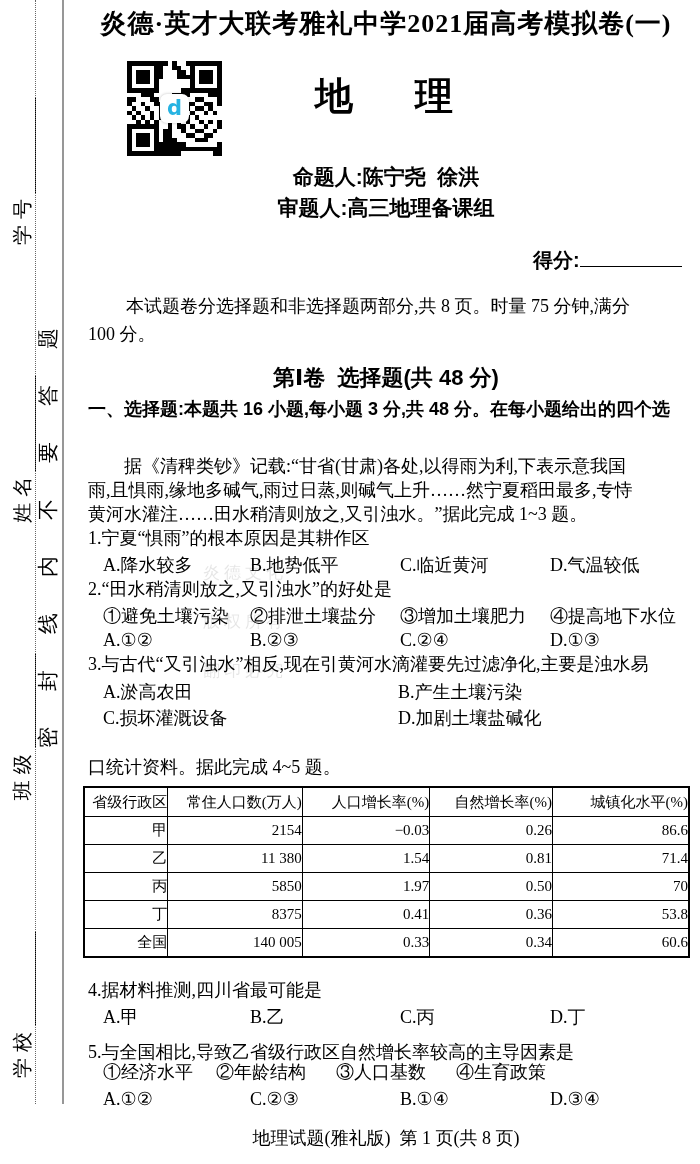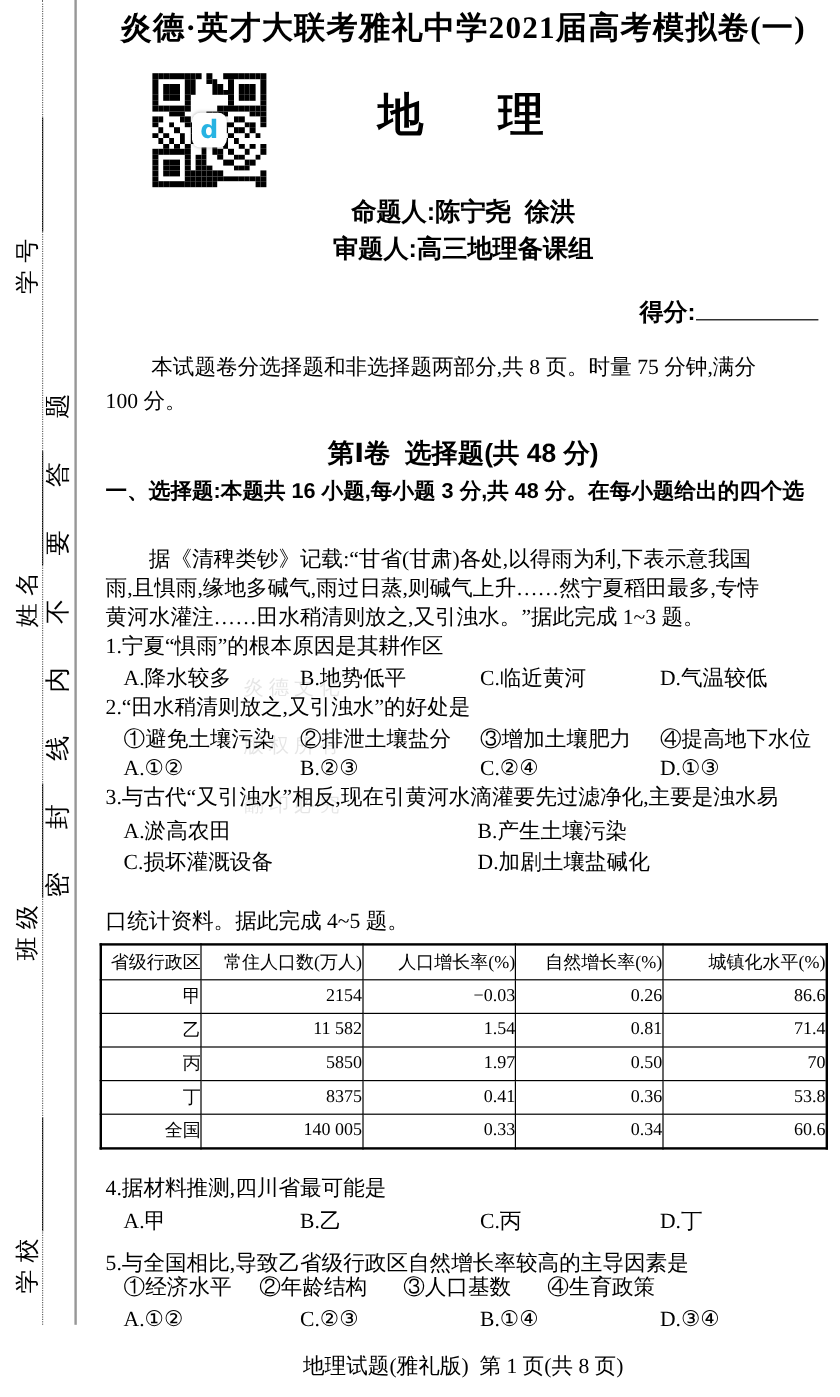--- a/index.html
+++ b/index.html
@@ -626,21 +626,21 @@
     <tbody>
         <tr>
           <td>甲</td>
           <td>2154</td>
           <td>−0.03</td>
           <td>0.26</td>
           <td>86.6</td>
         </tr>
         <tr>
           <td>乙</td>
-          <td>11 582</td>
+          <td>11 380</td>
           <td>1.54</td>
           <td>0.81</td>
           <td>71.4</td>
         </tr>
         <tr>
           <td>丙</td>
           <td>5850</td>
           <td>1.97</td>
           <td>0.50</td>
           <td>70</td>

